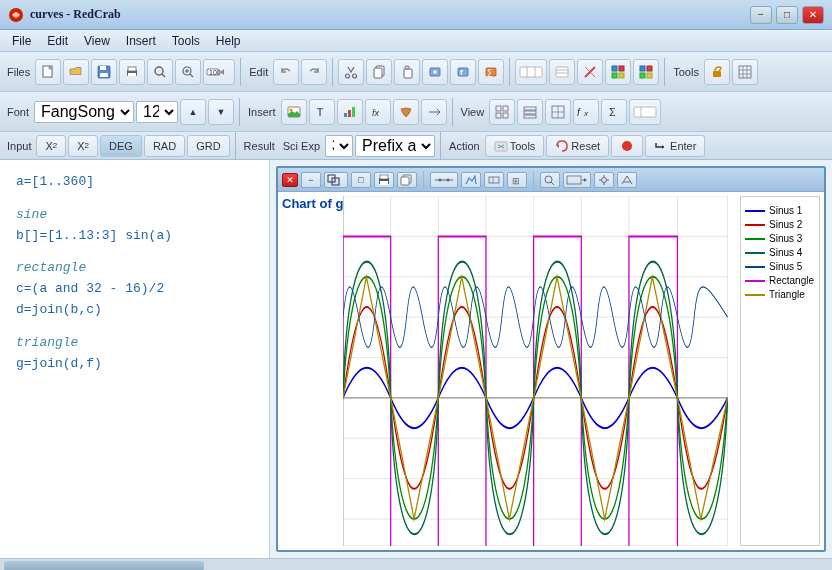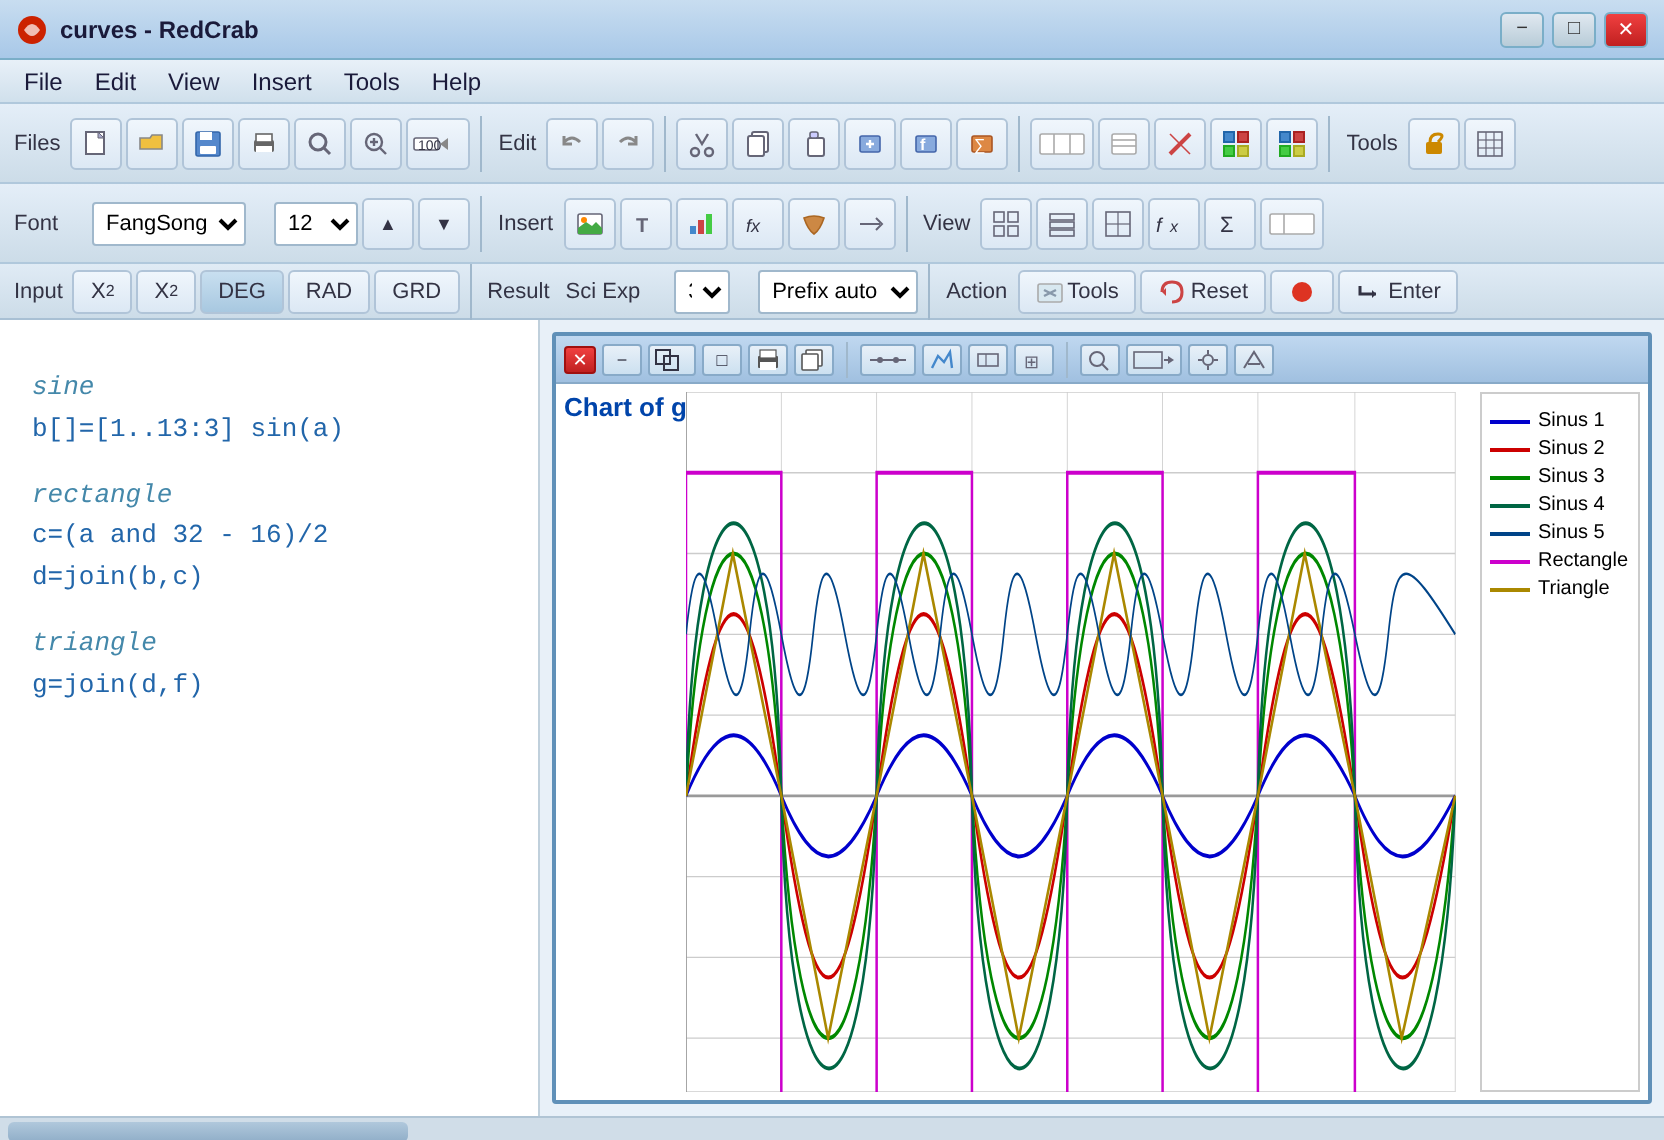--- a/index.html
+++ b/index.html
@@ -10,21 +10,21 @@
       background: linear-gradient(to bottom, #c8ddf0, #a8c8e8);
       height: 30px;
       display: flex;
       align-items: center;
       padding: 0 8px;
       border-bottom: 1px solid #7aaec8;
       user-select: none;
     }
     #titlebar .icon { width: 16px; height: 16px; margin-right: 6px; }
     #titlebar .icon svg { width: 16px; height: 16px; }
-    #titlebar .title { flex: 1; font-size: 12px; font-weight: bold; color: #1a1a3a; }
+    #titlebar .title { flex: 1; font-size: 12px; font-weight: bold; color: #1a1a3a; font-family: Liberation Serif, serif; }
     #titlebar .win-btns { display: flex; gap: 4px; }
     .win-btn {
       width: 22px; height: 18px;
       background: linear-gradient(to bottom, #e0e8f0, #b8ccd8);
       border: 1px solid #7aaec8;
       border-radius: 3px;
       display: flex; align-items: center; justify-content: center;
       cursor: pointer; font-size: 10px; color: #333;
     }
     .win-btn.close { background: linear-gradient(to bottom, #f04040, #c02020); color: white; }
@@ -65,23 +65,23 @@
       background: linear-gradient(to bottom, #f0f6fc, #dce8f4);
       border: 1px solid #b0c4d8;
       border-radius: 3px;
       display: flex; align-items: center; justify-content: center;
       cursor: pointer; font-size: 11px; color: #334;
     }
     .tb-label {
       font-size: 11px; color: #334; padding: 0 3px;
     }
     .tb-select {
-      height: 22px; font-size: 11px;
+      height: 22px; font-size: 16px;
       background: white; border: 1px solid #a0b8cc;
-      border-radius: 2px; padding: 0 2px; margin-left: 12px;
+      border-radius: 2px; padding: 0 2px;
     }
 
     
     .input-toolbar {
       background: linear-gradient(to bottom, #e0ebf5, #ccdce8);
       height: 28px;
       display: flex;
       align-items: center;
       padding: 0 4px;
       border-bottom: 1px solid #a8c0d4;
@@ -554,20 +554,21 @@
         <path d="M2 4 L2 8 L10 8" fill="none" stroke="#334" stroke-width="1.5"></path>
         <path d="M8 6 L10 8 L8 10" fill="#334" stroke="none"></path>
       </svg>
       <span>Enter</span>
   </div>
 </div>
 
 <div id="main" style="height:calc(570px - 30px - 22px - 36px - 28px - 28px - 14px - 14px); display:flex; background:white;">
 
   <div id="code-panel">
+    <div class="code-line code-normal">a=[1..360]</div>
     <div class="code-line" style="height:12px"></div>
     <div class="code-line code-comment">sine</div>
     <div class="code-line code-normal">b[]=[1..13:3] sin(a)</div>
     <div class="code-line" style="height:12px"></div>
     <div class="code-line code-comment">rectangle</div>
     <div class="code-line code-normal">c=(a and 32 - 16)/2</div>
     <div class="code-line code-normal">d=join(b,c)</div>
     <div class="code-line" style="height:12px"></div>
     <div class="code-line code-comment">triangle</div>
     <div class="code-line code-normal">g=join(d,f)</div>

